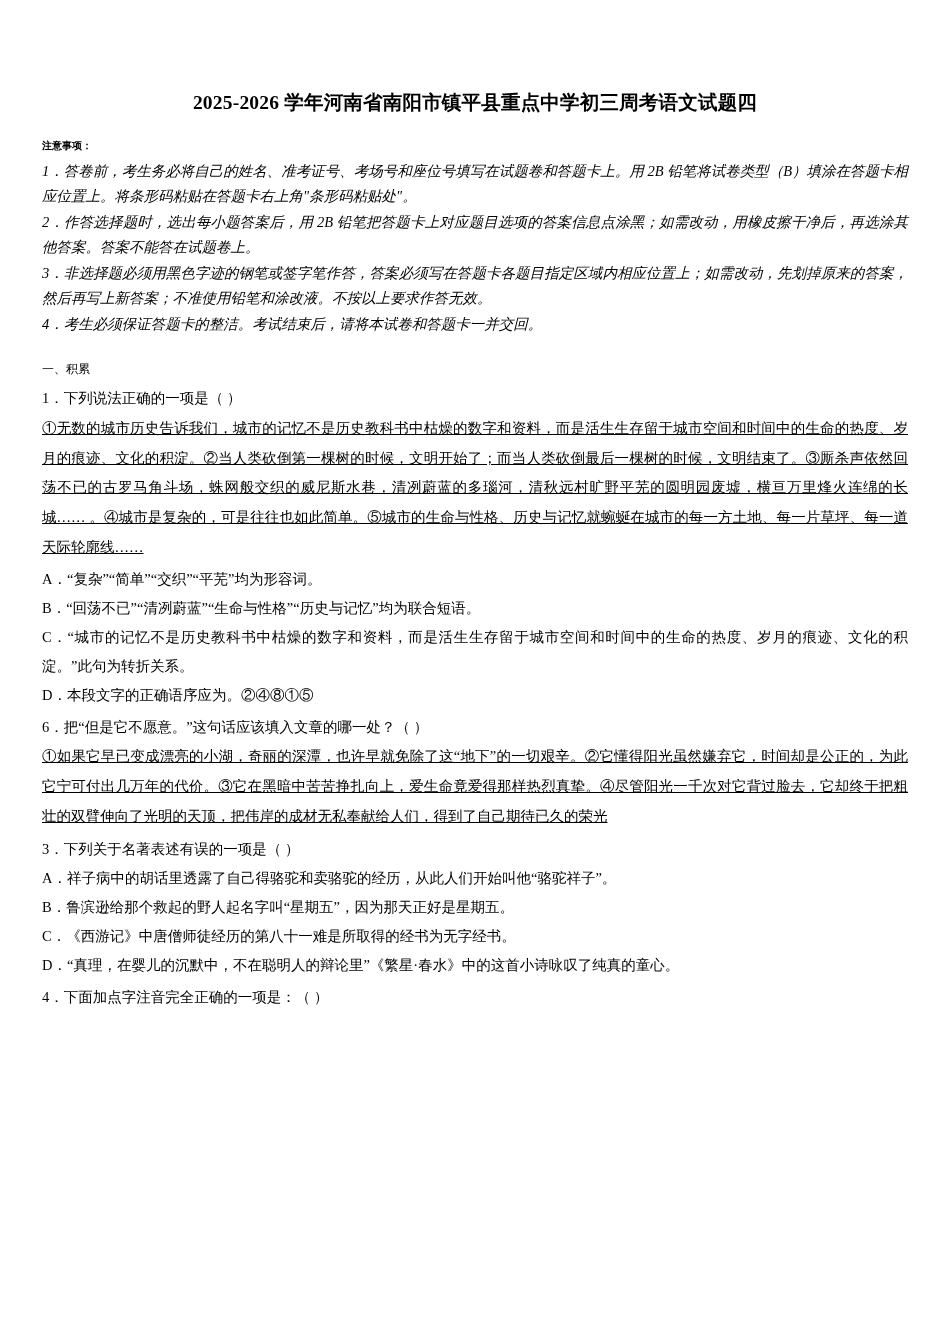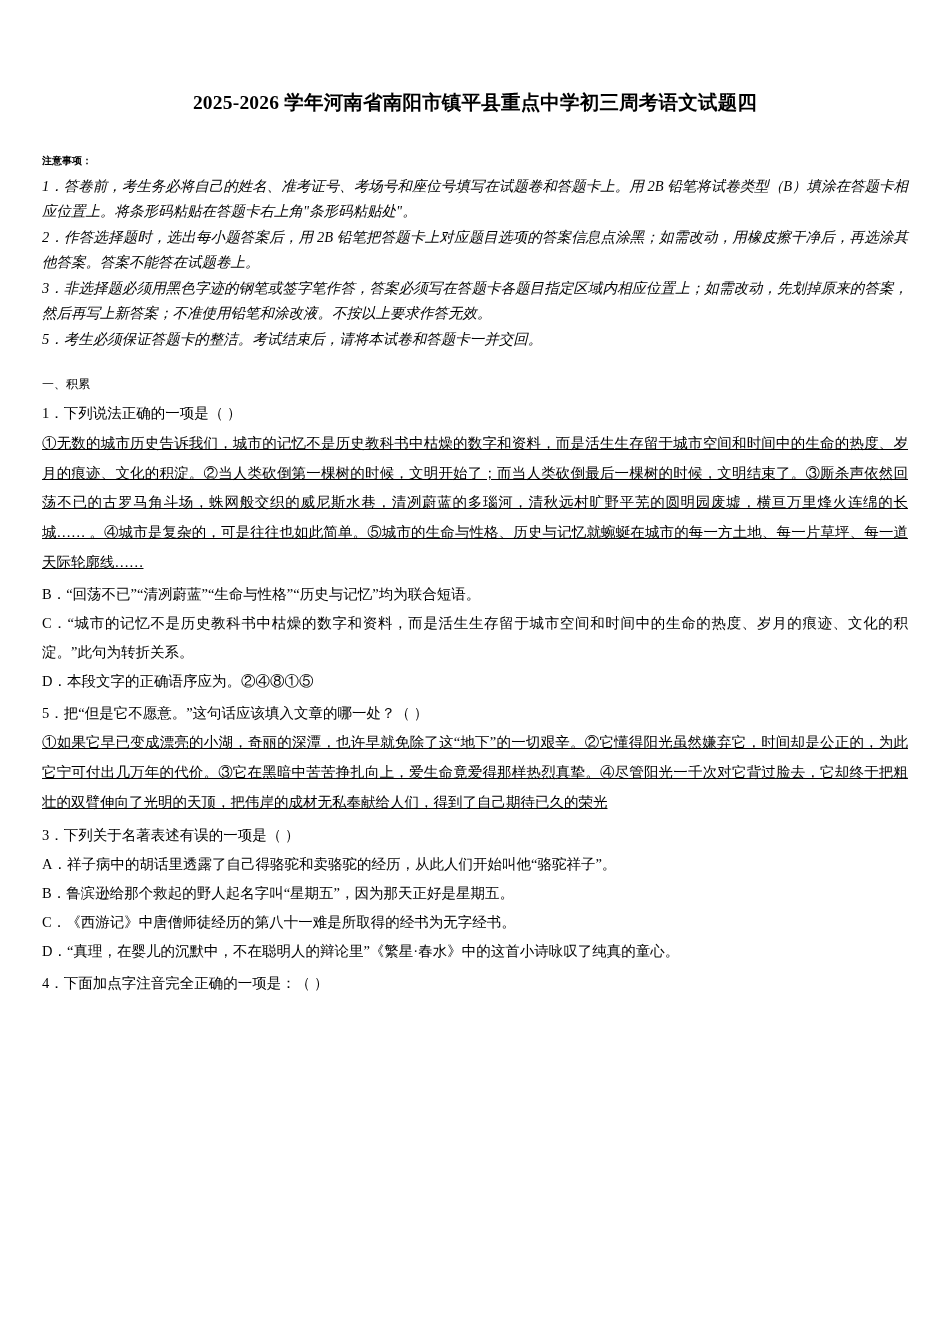--- a/index.html
+++ b/index.html
@@ -18,21 +18,21 @@
     min-height: 1344px;
     box-sizing: border-box;
     padding: 88px 42px 40px 42px;
     background: #fff;
   }
   .doc-title {
     text-align: center;
     font-size: 19.5px;
     font-weight: bold;
     letter-spacing: 0.2px;
-    margin: 0 0 36px 0;
+    margin: 0 0 21px 0;
     line-height: 1.5;
   }
   .notice-heading {
     font-size: 10px;
     font-weight: bold;
     margin: 0 0 5px 0;
     line-height: 1.6;
   }
   .notice-item {
     font-size: 14.5px;
@@ -86,31 +86,32 @@
 <body>
 
 <div class="page">
 
   <h1 class="doc-title">2025-2026 学年河南省南阳市镇平县重点中学初三周考语文试题四</h1>
 
   <p class="notice-heading">注意事项：</p>
   <p class="notice-item">1．答卷前，考生务必将自己的姓名、准考证号、考场号和座位号填写在试题卷和答题卡上。用 2B 铅笔将试卷类型（B）填涂在答题卡相应位置上。将条形码粘贴在答题卡右上角"条形码粘贴处"。</p>
   <p class="notice-item">2．作答选择题时，选出每小题答案后，用 2B 铅笔把答题卡上对应题目选项的答案信息点涂黑；如需改动，用橡皮擦干净后，再选涂其他答案。答案不能答在试题卷上。</p>
   <p class="notice-item">3．非选择题必须用黑色字迹的钢笔或签字笔作答，答案必须写在答题卡各题目指定区域内相应位置上；如需改动，先划掉原来的答案，然后再写上新答案；不准使用铅笔和涂改液。不按以上要求作答无效。</p>
-  <p class="notice-item">5．考生必须保证答题卡的整洁。考试结束后，请将本试卷和答题卡一并交回。</p>
+  <p class="notice-item">4．考生必须保证答题卡的整洁。考试结束后，请将本试卷和答题卡一并交回。</p>
 
   <p class="section-heading">一、积累</p>
 
   <p class="q-stem">1．下列说法正确的一项是（        ）</p>
   <p class="q-body">①无数的城市历史告诉我们，城市的记忆不是历史教科书中枯燥的数字和资料，而是活生生存留于城市空间和时间中的生命的热度、岁月的痕迹、文化的积淀。②当人类砍倒第一棵树的时候，文明开始了；而当人类砍倒最后一棵树的时候，文明结束了。③厮杀声依然回荡不已的古罗马角斗场，蛛网般交织的威尼斯水巷，清冽蔚蓝的多瑙河，清秋远村旷野平芜的圆明园废墟，横亘万里烽火连绵的长城……   。④城市是复杂的，可是往往也如此简单。⑤城市的生命与性格、历史与记忆就蜿蜒在城市的每一方土地、每一片草坪、每一道天际轮廓线……</p>
+  <p class="opt">A．“复杂”“简单”“交织”“平芜”均为形容词。</p>
   <p class="opt">B．“回荡不已”“清冽蔚蓝”“生命与性格”“历史与记忆”均为联合短语。</p>
   <p class="opt">C．“城市的记忆不是历史教科书中枯燥的数字和资料，而是活生生存留于城市空间和时间中的生命的热度、岁月的痕迹、文化的积淀。”此句为转折关系。</p>
   <p class="opt">D．本段文字的正确语序应为。②④⑧①⑤</p>
 
-  <p class="q-stem">5．把“但是它不愿意。”这句话应该填入文章的哪一处？（      ）</p>
+  <p class="q-stem">6．把“但是它不愿意。”这句话应该填入文章的哪一处？（      ）</p>
   <p class="q-body">①如果它早已变成漂亮的小湖，奇丽的深潭，也许早就免除了这“地下”的一切艰辛。②它懂得阳光虽然嫌弃它，时间却是公正的，为此它宁可付出几万年的代价。③它在黑暗中苦苦挣扎向上，爱生命竟爱得那样热烈真挚。④尽管阳光一千次对它背过脸去，它却终于把粗壮的双臂伸向了光明的天顶，把伟岸的成材无私奉献给人们，得到了自己期待已久的荣光</p>
 
   <p class="q-stem">3．下列关于名著表述有误的一项是（      ）</p>
   <p class="opt">A．祥子病中的胡话里透露了自己得骆驼和卖骆驼的经历，从此人们开始叫他“骆驼祥子”。</p>
   <p class="opt">B．鲁滨逊给那个救起的野人起名字叫“星期五”，因为那天正好是星期五。</p>
   <p class="opt">C．《西游记》中唐僧师徒经历的第八十一难是所取得的经书为无字经书。</p>
   <p class="opt">D．“真理，在婴儿的沉默中，不在聪明人的辩论里”《繁星·春水》中的这首小诗咏叹了纯真的童心。</p>
 
   <p class="q-stem">4．下面加点字注音完全正确的一项是：（      ）</p>
 

